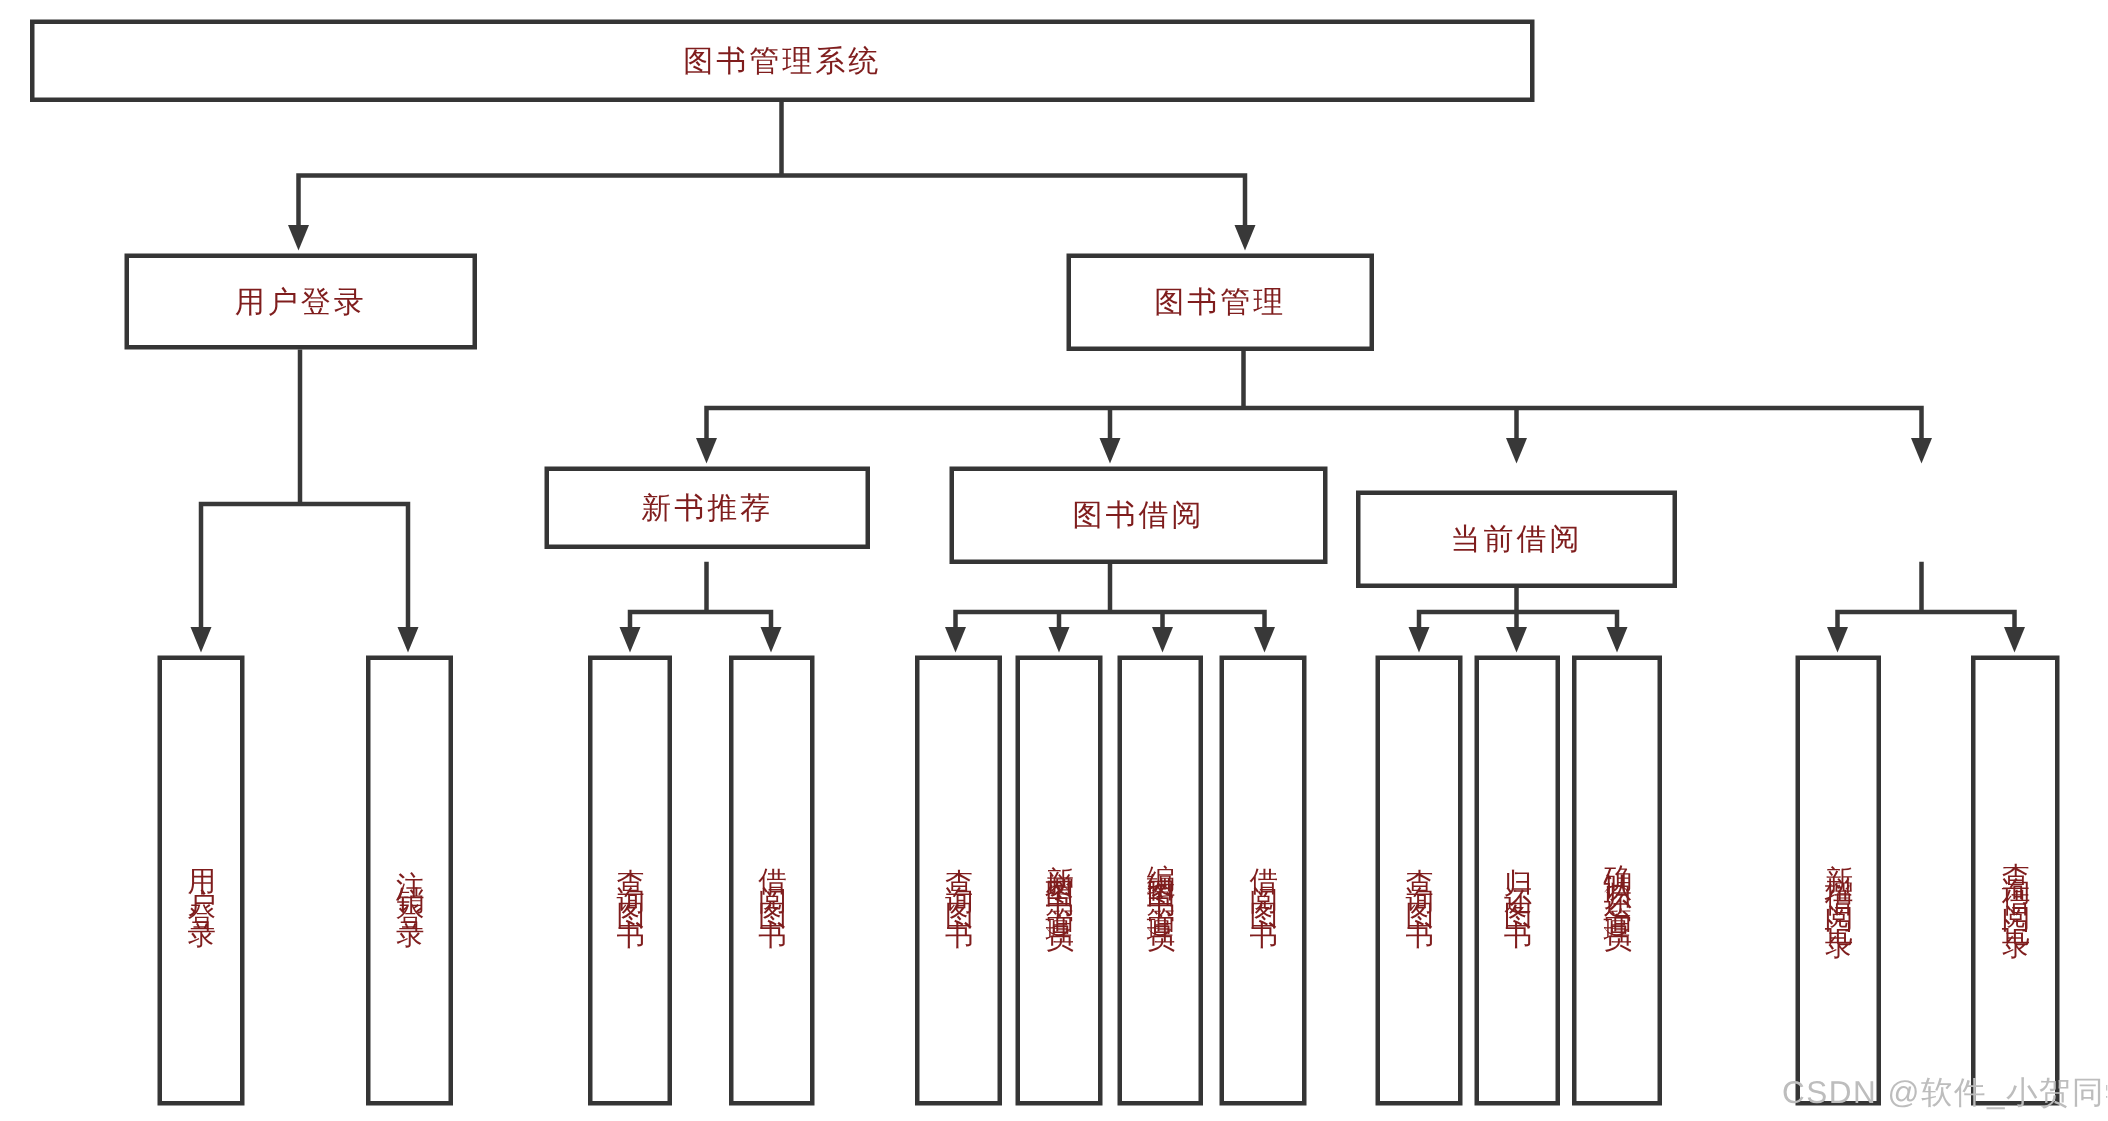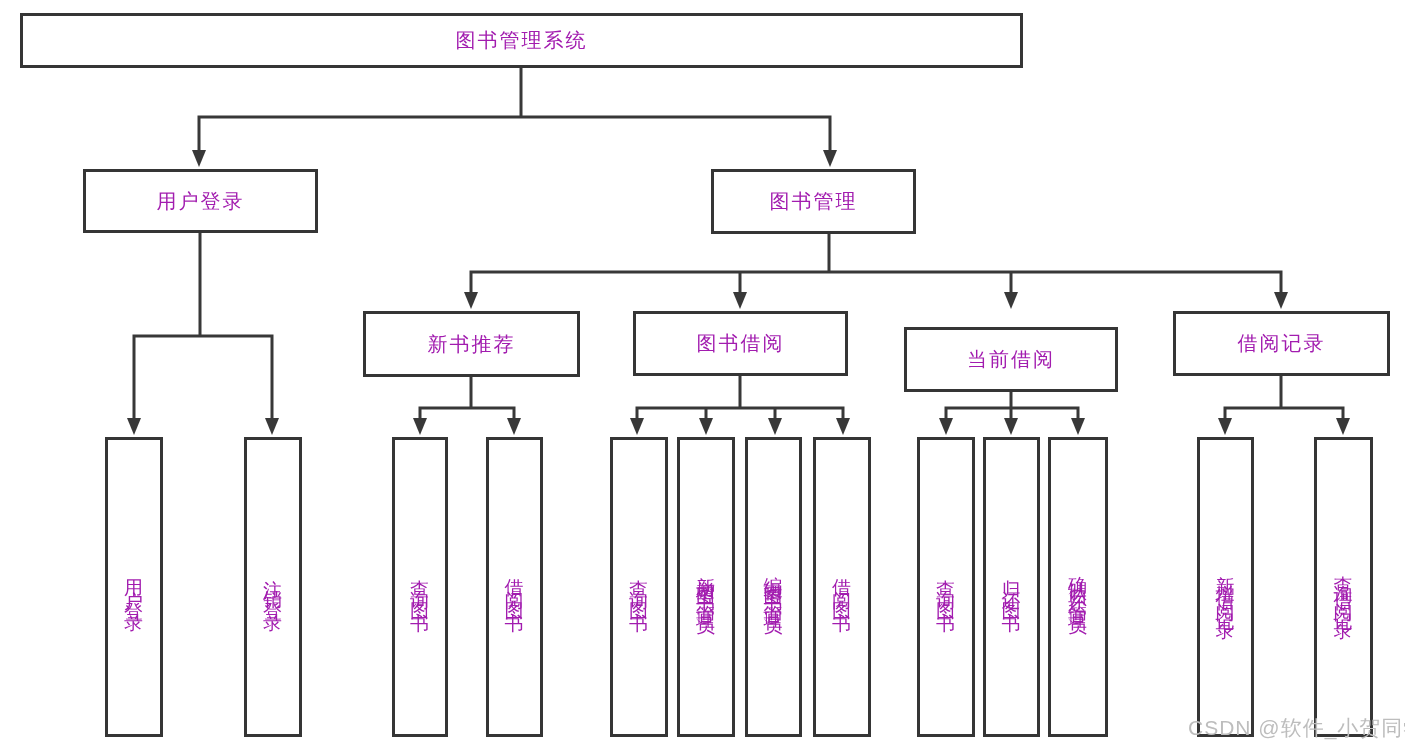--- a/index.html
+++ b/index.html
@@ -8,21 +8,21 @@
     position:relative; width:1405px; height:747px;
     background:#ffffff; overflow:hidden;
   }
   svg.wires { position:absolute; left:0; top:0; z-index:1; }
   .wire { stroke:#383838; stroke-width:3; fill:none; stroke-linecap:square; }
   #arrows polygon { fill:#383838; stroke:none; }
   .node {
     position:absolute; z-index:2; box-sizing:border-box;
     border:3px solid #353535; background:#ffffff;
     display:flex; align-items:center; justify-content:center;
-    color:#a21caf; font-size:20px;
+    color:#7f1d1d; font-size:20px;
   }
   .node.h span { letter-spacing:2px; white-space:nowrap; }
   .node.v span {
     writing-mode:vertical-rl; text-orientation:mixed;
     font-size:19px; line-height:1; white-space:nowrap;
   }
   .ls4  { letter-spacing:0.60em; }
   .ls6  { letter-spacing:0.48em; }
   .ls10 { letter-spacing:0.30em; }
   .watermark {
@@ -71,31 +71,28 @@
     <span>图书管理系统</span>
   </div>
 
   <div class="node h" style="left:83px;top:169px;width:235px;height:64px">
     <span>用户登录</span>
   </div>
   <div class="node h" style="left:711px;top:169px;width:205px;height:65px">
     <span>图书管理</span>
   </div>
 
-  <div class="node h" style="left:363px;top:311px;width:217px;height:66px">
+  <div class="node h" style="left:363px;top:311px;width:217px;height:55px">
     <span>新书推荐</span>
   </div>
-  <div class="node h" style="left:633px;top:311px;width:215px;height:65px">
+  <div class="node h" style="left:633px;top:311px;width:252px;height:65px">
     <span>图书借阅</span>
   </div>
   <div class="node h" style="left:904px;top:327px;width:214px;height:65px">
     <span>当前借阅</span>
-  </div>
-  <div class="node h" style="left:1173px;top:311px;width:217px;height:65px">
-    <span>借阅记录</span>
   </div>
 
   <div class="node v" style="left:105px;top:437px;width:58px;height:300px">
     <span class="ls4">用户登录</span>
   </div>
   <div class="node v" style="left:244px;top:437px;width:58px;height:300px">
     <span class="ls4">注销登录</span>
   </div>
 
   <div class="node v" style="left:392px;top:437px;width:56px;height:300px">

